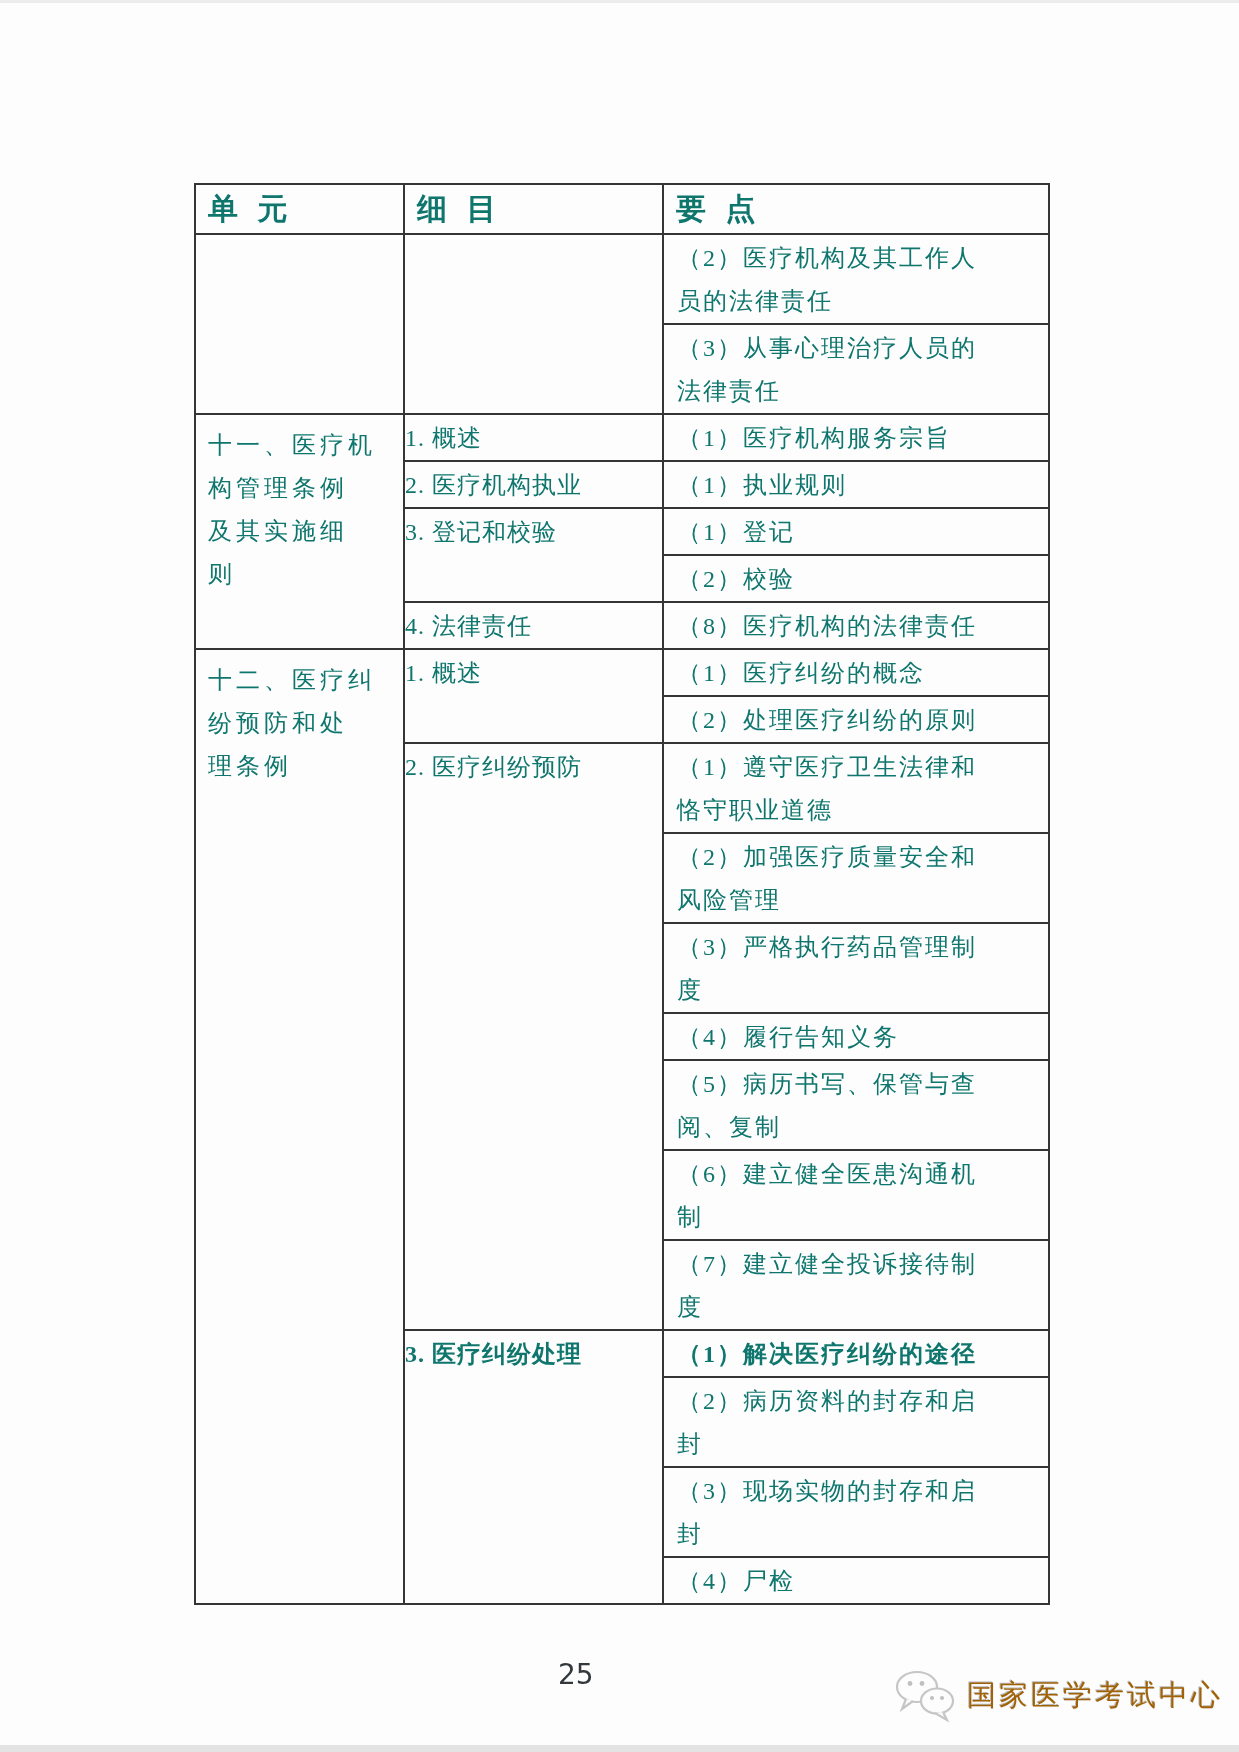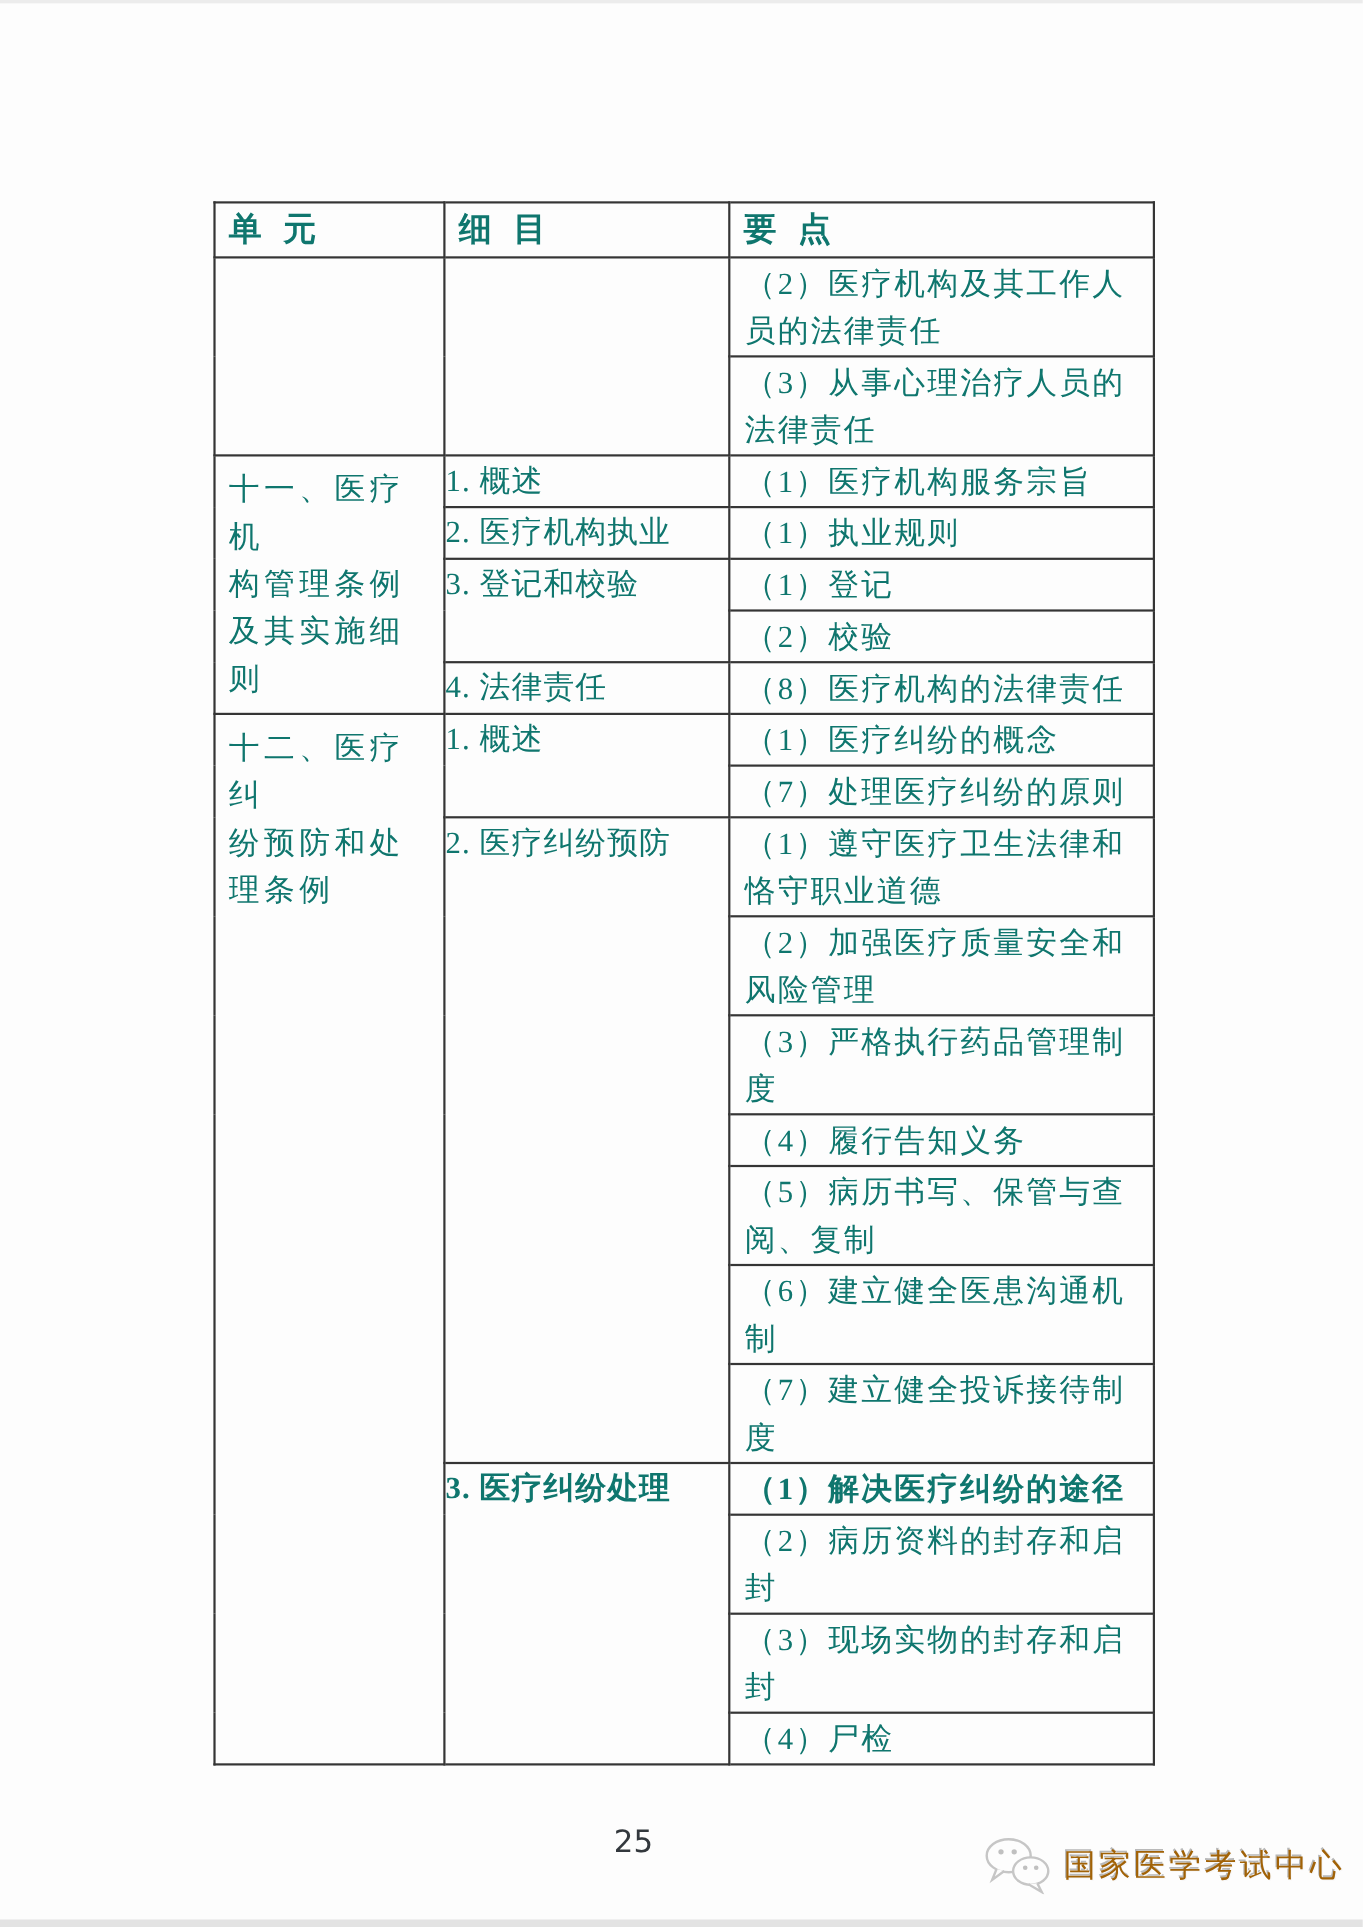--- a/index.html
+++ b/index.html
@@ -35,21 +35,21 @@
   table.syllabus th {
     font-size: 30px;
     font-weight: bold;
     text-align: left;
     letter-spacing: 6px;
     padding: 2px 4px 2px 12px;
     line-height: 42px;
     white-space: pre;
   }
   table.syllabus td {
-    font-size: 28px;
+    font-size: 24px;
     vertical-align: top;
     white-space: pre-line;
     margin-top: 24px;
   }
   td.cell-unit {
     padding: 9px 16px 0 12px;
     line-height: 43px;
     letter-spacing: 4px;
   }
   td.cell-item {
@@ -145,21 +145,21 @@
           <td class="cell-point">（8）医疗机构的法律责任</td>
         </tr>
         <tr style="height: 46px;">
           <td rowspan="13" class="cell-unit">十二、医疗纠
 纷预防和处
 理条例</td>
           <td rowspan="2" class="cell-item">1.  概述</td>
           <td class="cell-point">（1）医疗纠纷的概念</td>
         </tr>
         <tr style="height: 46px;">
-          <td class="cell-point">（7）处理医疗纠纷的原则</td>
+          <td class="cell-point">（2）处理医疗纠纷的原则</td>
         </tr>
         <tr style="height: 88px;">
           <td rowspan="7" class="cell-item">2. 医疗纠纷预防</td>
           <td class="cell-point">（1）遵守医疗卫生法律和
 恪守职业道德</td>
         </tr>
         <tr style="height: 88px;">
           <td class="cell-point">（2）加强医疗质量安全和
 风险管理</td>
         </tr>

